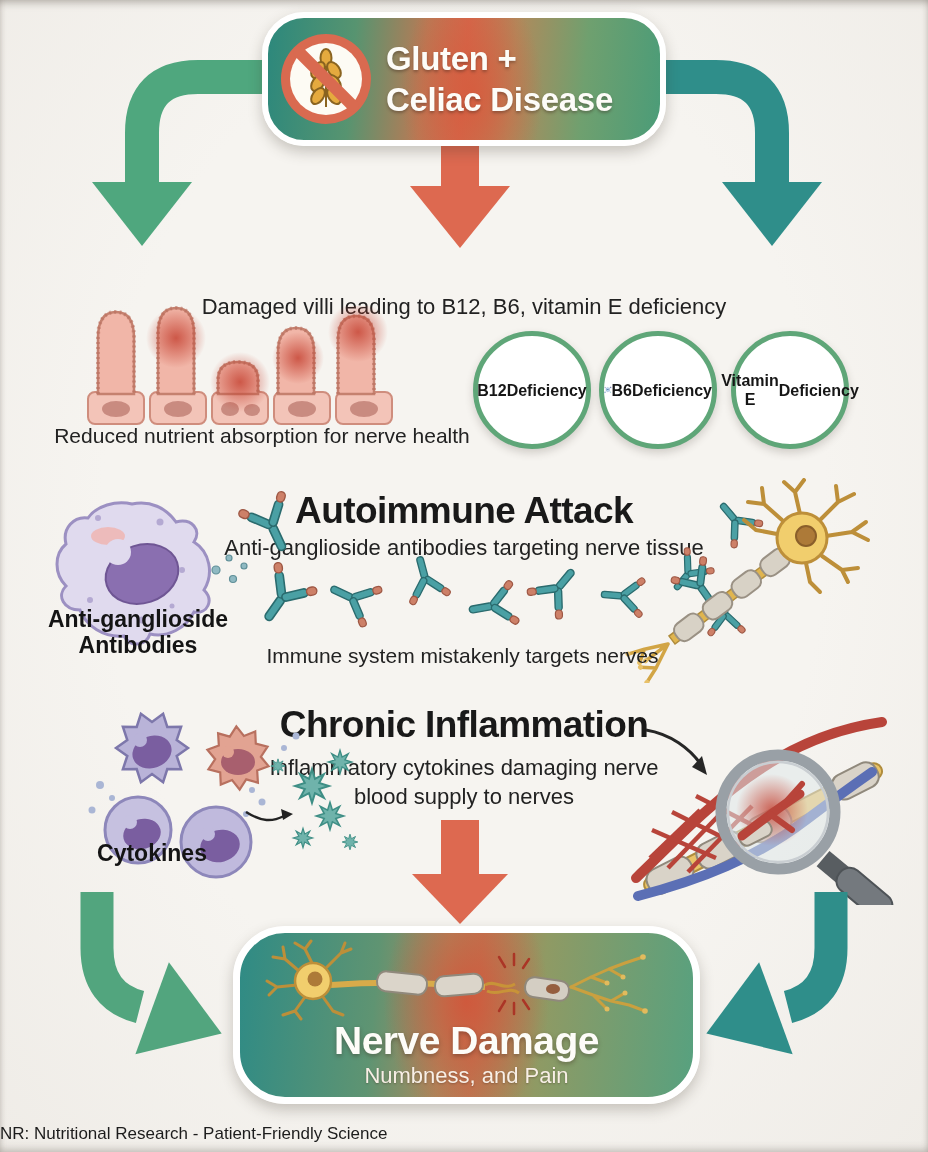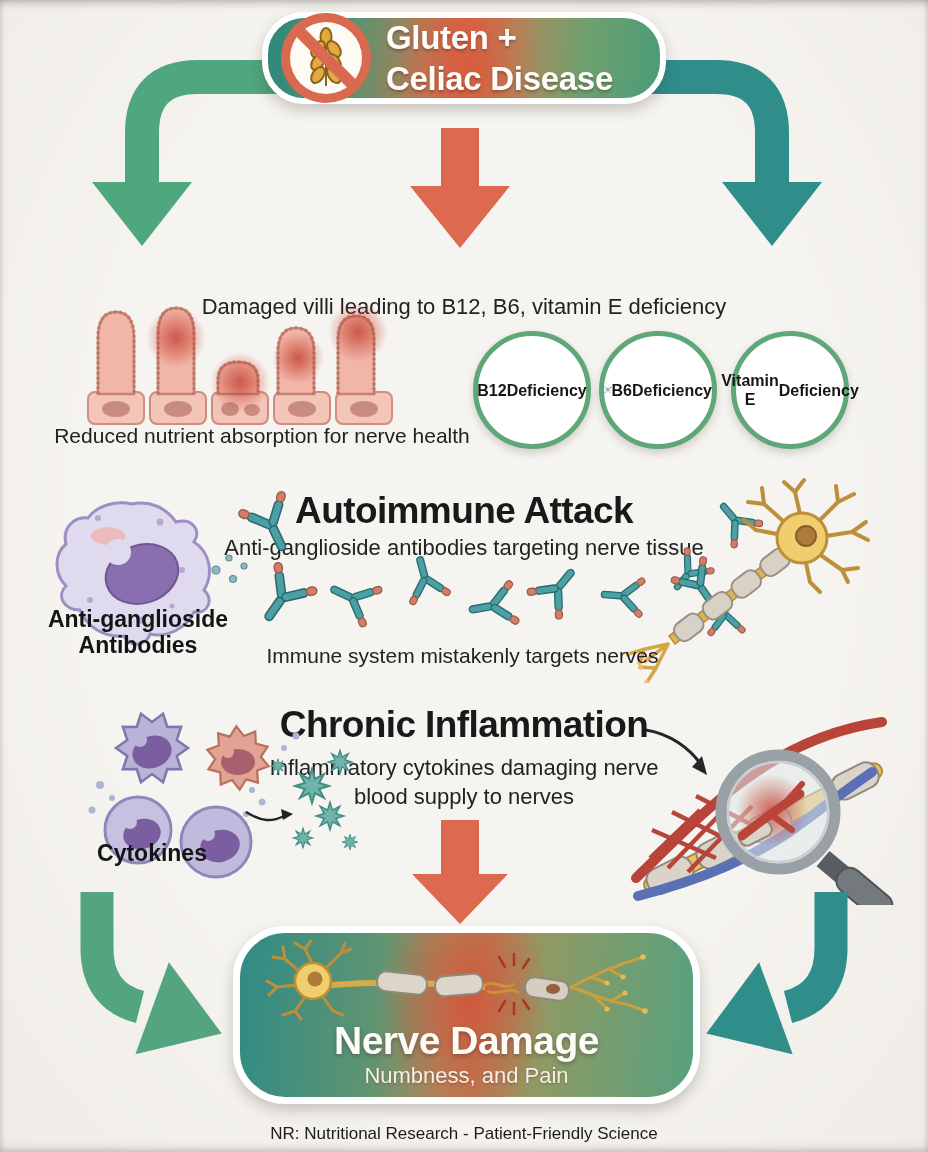--- a/index.html
+++ b/index.html
@@ -8,21 +8,21 @@
     background:radial-gradient(ellipse at 50% 45%, #f6f4f0 55%, #efece7 100%);
     font-family:"Liberation Sans","DejaVu Sans",sans-serif;color:#1b1b1b;
     box-shadow:inset 0 5px 8px -3px rgba(70,60,50,.4), inset 0 -5px 8px -3px rgba(70,60,50,.3);
   }
   .abs{position:absolute;}
   .banner{
     position:absolute;box-sizing:border-box;border:6px solid #fff;border-radius:42px;
     box-shadow:0 6px 14px rgba(60,50,40,.25);
   }
   .top-banner{
-    left:262px;top:12px;width:404px;height:92px;display:flex;align-items:center;padding:0 12px;
+    left:262px;top:12px;width:404px;height:134px;display:flex;align-items:center;padding:0 12px;
     background:
       radial-gradient(95px 150px at 52% 60%, rgba(214,92,62,.9), rgba(214,92,62,0) 75%),
       linear-gradient(95deg,#2c887c 0%,#579470 22%,#b97a55 40%,#d4684c 50%,#b08a5c 62%,#6fa06f 80%,#4b9c78 100%);
   }
   .banner-title{margin-left:14px;font-size:33px;line-height:41px;font-weight:bold;color:#fdfcf8;
     text-shadow:0 2px 3px rgba(60,40,30,.4);letter-spacing:-.3px;}
   .sec-title{position:absolute;left:0;width:928px;text-align:center;font-weight:bold;
     font-size:37px;letter-spacing:-.6px;color:#191919;}
   .sec-sub{position:absolute;left:0;width:928px;text-align:center;font-size:22px;color:#222;line-height:29px;}
   .caption{position:absolute;text-align:center;font-size:21px;color:#222;}
@@ -36,21 +36,21 @@
   .bottom-banner{
     left:233px;top:926px;width:467px;height:178px;border-width:7px;border-radius:52px;
     display:flex;flex-direction:column;align-items:center;
     background:
       radial-gradient(115px 175px at 50% 42%, rgba(210,85,58,.9), rgba(210,85,58,0) 72%),
       linear-gradient(95deg,#2f8b85 0%,#5f9472 30%,#a98a5e 45%,#b97c55 52%,#8f9a64 66%,#57a17f 100%);
   }
   .nd-title{font-size:39px;font-weight:bold;color:#fdfcf8;letter-spacing:-.5px;
     text-shadow:0 2px 4px rgba(60,40,30,.4);margin-top:-4px;}
   .nd-sub{font-size:22px;line-height:26px;color:#f8efe6;text-align:center;text-shadow:0 1px 2px rgba(60,40,30,.35);}
-  .footnote{position:absolute;left:0;top:1124px;width:928px;text-align:center;font-size:17px;color:#1c1c1c;}
+  .footnote{position:absolute;left:0;top:1124px;width:928px;text-align:left;font-size:17px;color:#1c1c1c;}
   .abT{fill:#4aa0a4;stroke:#2a6b6e;stroke-width:1.4;}
   .abS{fill:#cd8068;stroke:#9e5744;stroke-width:1.2;}
   svg text{font-family:"Liberation Sans","DejaVu Sans",sans-serif;}
 </style>
 </head>
 <body>
 
 <div class="canvas">
 
   <svg class="abs" style="left:0;top:0" width="928" height="270" viewBox="0 0 928 270">

